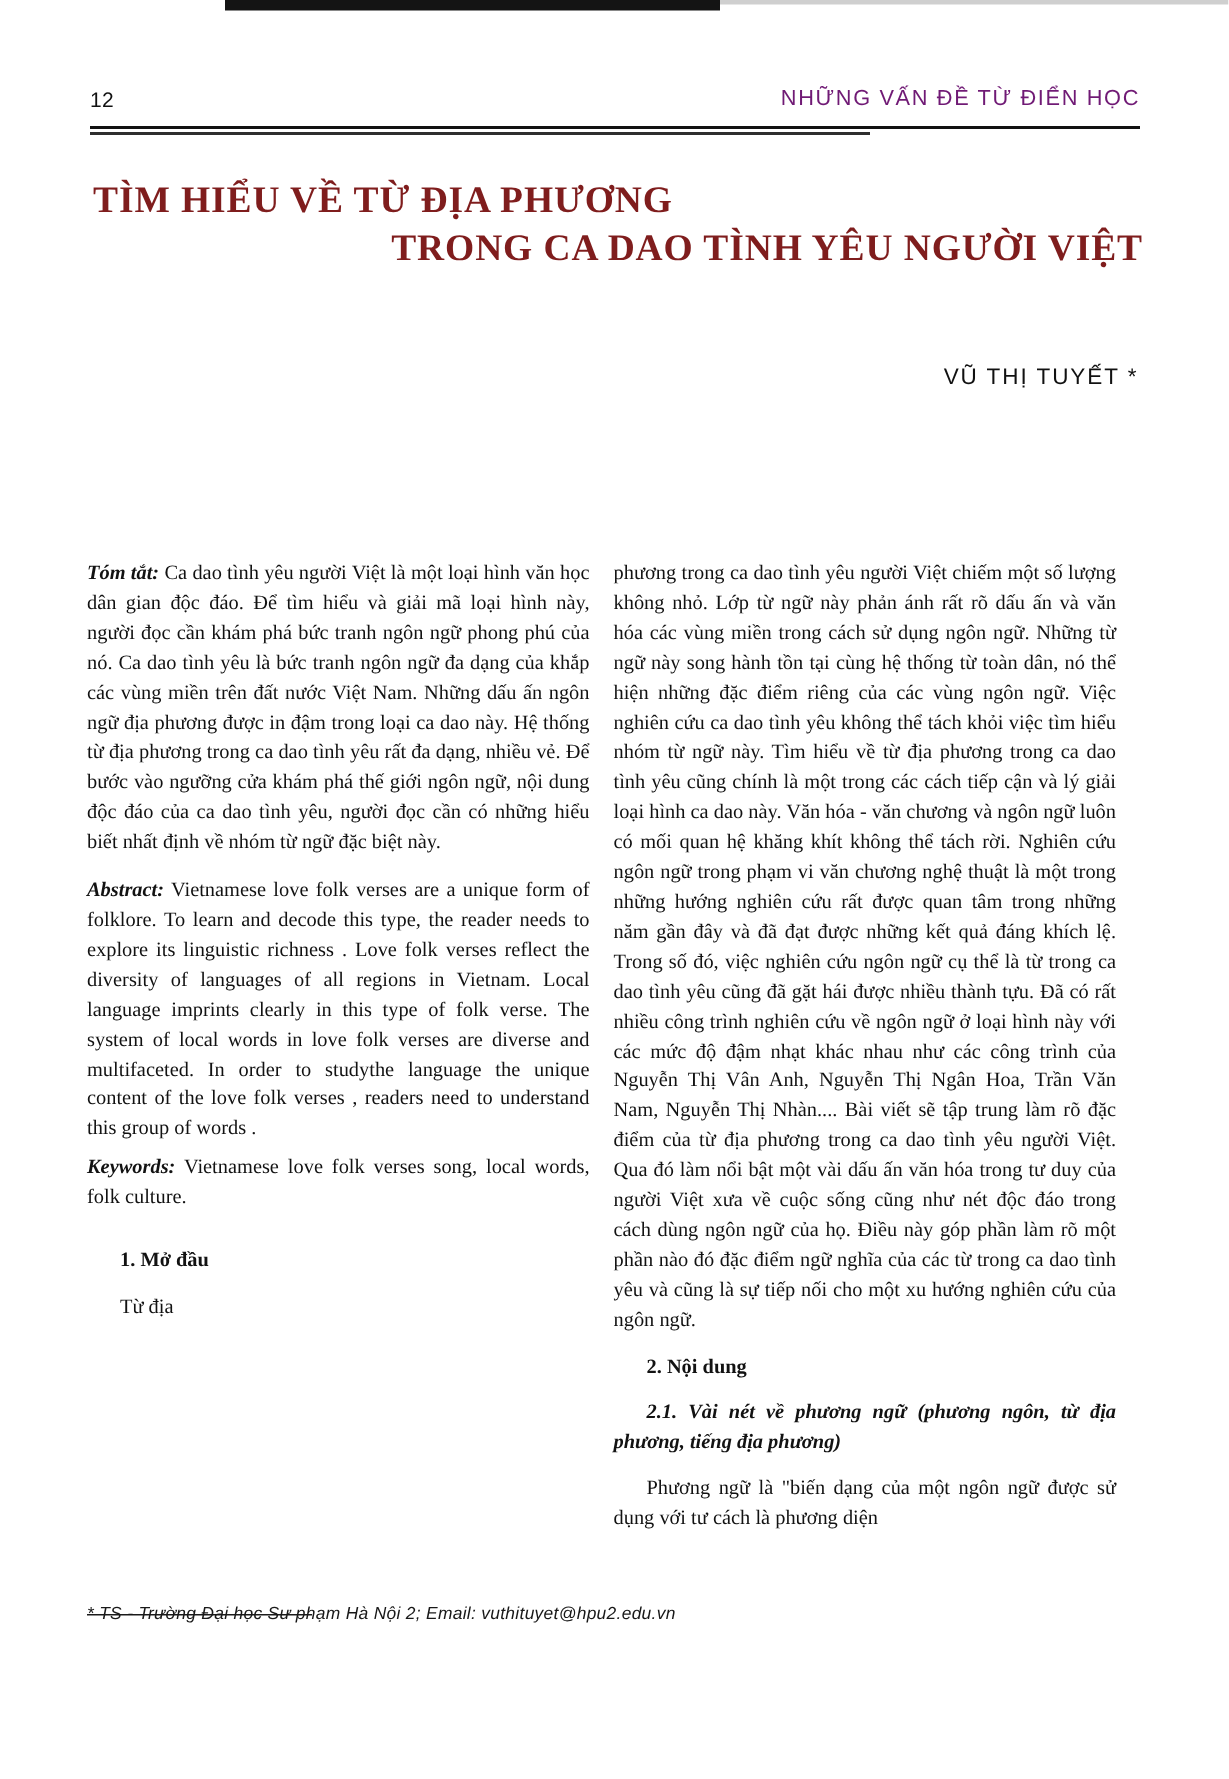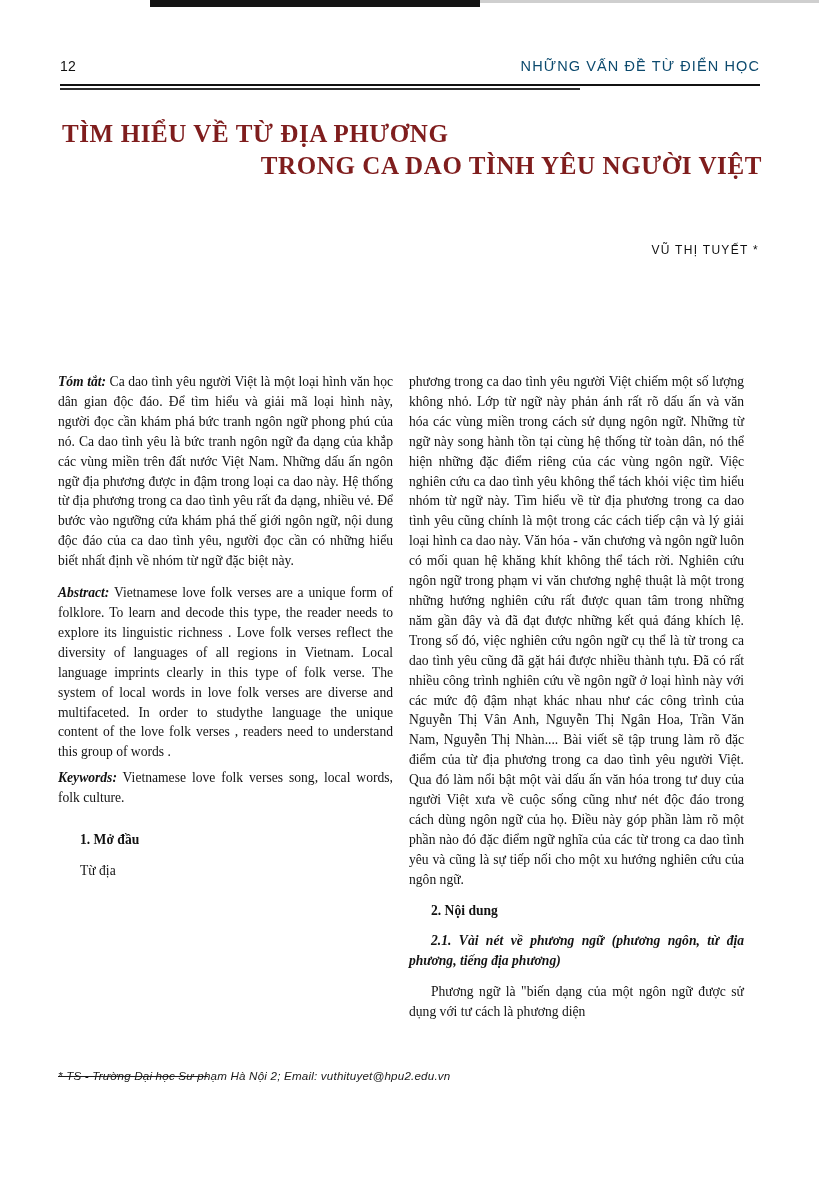--- a/index.html
+++ b/index.html
@@ -58,21 +58,21 @@
   .runhead-page {
     font-family: "Liberation Sans", sans-serif;
     font-size: 14px;
     letter-spacing: 0.2px;
     color: #111;
   }
   .runhead-title {
     font-family: "Liberation Sans", sans-serif;
     font-size: 14.5px;
     letter-spacing: 1.1px;
-    color: #0c4a6e;
+    color: #701a75;
     white-space: nowrap;
   }
   .runhead-rule {
     position: absolute;
     left: 60px;
     top: 84px;
     width: 700px;
     height: 0;
     border-top: 2px solid #111;
   }
@@ -100,21 +100,21 @@
     color: #7f1d1d;
   }
   .article-title .line2 { display: block; text-align: right; }
 
   
   .author {
     position: absolute;
     right: 60px;
     top: 243px;
     font-family: "Liberation Sans", sans-serif;
-    font-size: 12px;
+    font-size: 15px;
     letter-spacing: 1.3px;
     color: #111;
     text-align: right;
   }
 
   
   .columns {
     position: absolute;
     left: 58px;
     top: 372px;

